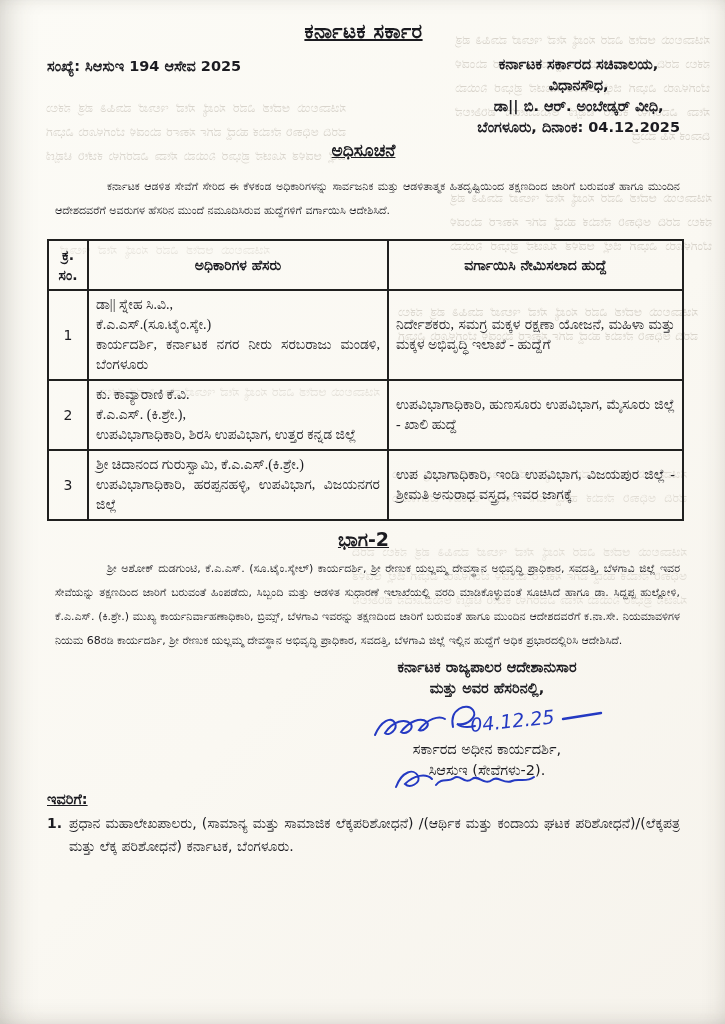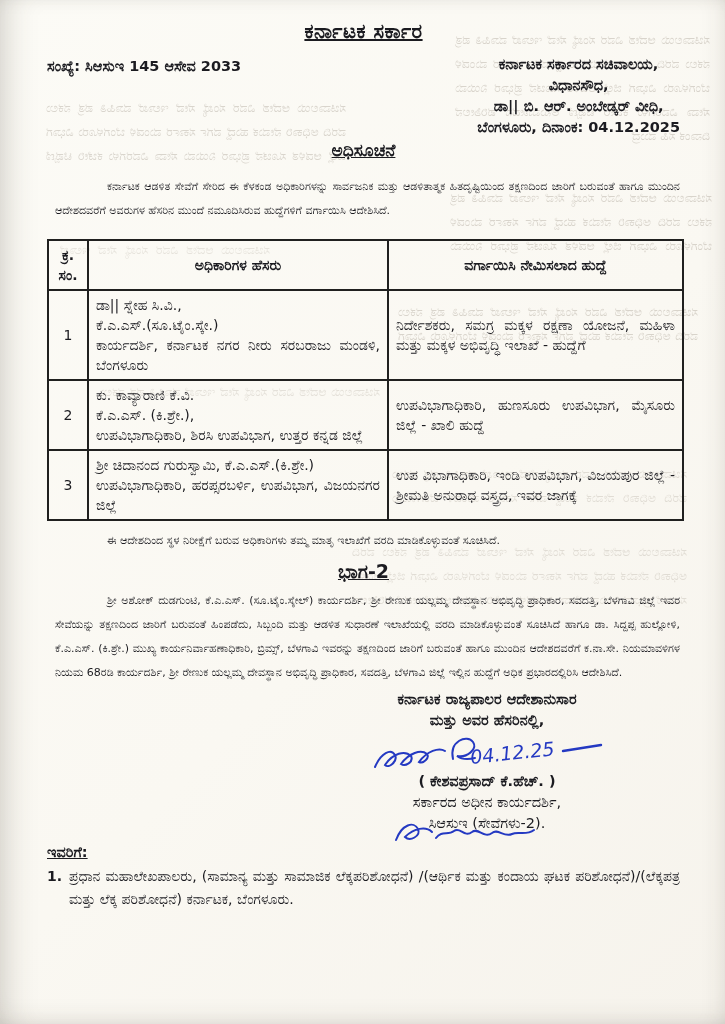--- a/index.html
+++ b/index.html
@@ -38,21 +38,21 @@
     table-layout:fixed;
   }
   table.order-table th,table.order-table td{
     border:2px solid #20201f;
     font-size:14px;line-height:20px;
     padding:4px 7px;vertical-align:middle;
     overflow:hidden;
   }
   table.order-table th{font-weight:bold;text-align:center;white-space:pre-line;}
   td.sl{text-align:center;font-size:14px;}
-  td.cell{text-align:justify;white-space:pre-line;}
+  td.cell{text-align:justify;white-space:pre-line;font-family:Liberation Serif, serif;}
   col.c1{width:40px;}col.c2{width:300px;}col.c3{width:295px;}
   .part-heading{
     text-align:center;font-size:19px;font-weight:bold;line-height:20px;
     text-decoration:underline;margin:8px 0 8px 0;
   }
   .sig-block{
     width:330px;margin:2px 28px 8px auto;text-align:center;
     font-size:14.5px;line-height:21px;position:relative;
   }
   .sig-line{font-weight:bold;}
@@ -88,21 +88,21 @@
   <div class="bleed" style="left:100px;top:380px;width:280px;height:26px;opacity:.2;">ಸಚಿವಾಲಯ ಆದೇಶ ವಿವರ ಸಂಖ್ಯೆ ಸೇವೆ ಇಲಾಖೆ ಮಾಹಿತಿ ಪತ್ರ ನಕಲು ವರದಿ ಅಧಿಕಾರಿ ನೇಮಕ ಹುದ್ದೆ ವರ್ಗ ಸರ್ಕಾರ ಮಂಡಳಿ ಬೆಂಗಳೂರು ವಿಭಾಗ ಜಿಲ್ಲೆ ಆಡಳಿತ ಸೂಚನೆ ಪ್ರಭಾರ ನಿಯಮ ಸೇವಾ ವಿವರಗಳು ಕಚೇರಿ ಟಿಪ್ಪಣಿ ಅನುಮೋದನೆ ಪರಿಶೀಲನೆ ದಿನಾಂಕ ಸಹಿ ಮುದ್ರೆ</div>
   <div class="bleed" style="left:392px;top:462px;width:295px;height:48px;opacity:.22;">ಸಚಿವಾಲಯ ಆದೇಶ ವಿವರ ಸಂಖ್ಯೆ ಸೇವೆ ಇಲಾಖೆ ಮಾಹಿತಿ ಪತ್ರ ನಕಲು ವರದಿ ಅಧಿಕಾರಿ ನೇಮಕ ಹುದ್ದೆ ವರ್ಗ ಸರ್ಕಾರ ಮಂಡಳಿ ಬೆಂಗಳೂರು ವಿಭಾಗ ಜಿಲ್ಲೆ ಆಡಳಿತ ಸೂಚನೆ ಪ್ರಭಾರ ನಿಯಮ ಸೇವಾ ವಿವರಗಳು ಕಚೇರಿ ಟಿಪ್ಪಣಿ ಅನುಮೋದನೆ ಪರಿಶೀಲನೆ ದಿನಾಂಕ ಸಹಿ ಮುದ್ರೆ</div>
   <div class="bleed" style="left:352px;top:540px;width:335px;height:72px;opacity:.22;">ಸಚಿವಾಲಯ ಆದೇಶ ವಿವರ ಸಂಖ್ಯೆ ಸೇವೆ ಇಲಾಖೆ ಮಾಹಿತಿ ಪತ್ರ ನಕಲು ವರದಿ ಅಧಿಕಾರಿ ನೇಮಕ ಹುದ್ದೆ ವರ್ಗ ಸರ್ಕಾರ ಮಂಡಳಿ ಬೆಂಗಳೂರು ವಿಭಾಗ ಜಿಲ್ಲೆ ಆಡಳಿತ ಸೂಚನೆ ಪ್ರಭಾರ ನಿಯಮ ಸೇವಾ ವಿವರಗಳು ಕಚೇರಿ ಟಿಪ್ಪಣಿ ಅನುಮೋದನೆ ಪರಿಶೀಲನೆ ದಿನಾಂಕ ಸಹಿ ಮುದ್ರೆ</div>
   <div class="bleed" style="left:60px;top:238px;width:210px;height:24px;opacity:.18;">ಸಚಿವಾಲಯ ಆದೇಶ ವಿವರ ಸಂಖ್ಯೆ ಸೇವೆ ಇಲಾಖೆ ಮಾಹಿತಿ ಪತ್ರ ನಕಲು ವರದಿ ಅಧಿಕಾರಿ ನೇಮಕ ಹುದ್ದೆ ವರ್ಗ ಸರ್ಕಾರ ಮಂಡಳಿ ಬೆಂಗಳೂರು ವಿಭಾಗ ಜಿಲ್ಲೆ ಆಡಳಿತ ಸೂಚನೆ ಪ್ರಭಾರ ನಿಯಮ ಸೇವಾ ವಿವರಗಳು ಕಚೇರಿ ಟಿಪ್ಪಣಿ ಅನುಮೋದನೆ ಪರಿಶೀಲನೆ ದಿನಾಂಕ ಸಹಿ ಮುದ್ರೆ</div>
 
   <div class="content">
 
     <h1 class="doc-title">ಕರ್ನಾಟಕ ಸರ್ಕಾರ</h1>
 
     <div class="ref-row">
-      <div class="ref-no">ಸಂಖ್ಯೆ: ಸಿಆಸುಇ 145 ಆಸೇವ 2033</div>
+      <div class="ref-no">ಸಂಖ್ಯೆ: ಸಿಆಸುಇ 194 ಆಸೇವ 2025</div>
       <div class="addr">ಕರ್ನಾಟಕ ಸರ್ಕಾರದ ಸಚಿವಾಲಯ,
 ವಿಧಾನಸೌಧ,
 ಡಾ|| ಬಿ. ಆರ್. ಅಂಬೇಡ್ಕರ್ ವೀಧಿ,
 ಬೆಂಗಳೂರು, ದಿನಾಂಕ: 04.12.2025</div>
     </div>
 
     <h2 class="section-heading">ಅಧಿಸೂಚನೆ</h2>
 
     <p class="para">ಕರ್ನಾಟಕ ಆಡಳಿತ ಸೇವೆಗೆ ಸೇರಿದ ಈ ಕೆಳಕಂಡ ಅಧಿಕಾರಿಗಳನ್ನು ಸಾರ್ವಜನಿಕ ಮತ್ತು ಆಡಳಿತಾತ್ಮಕ ಹಿತದೃಷ್ಟಿಯಿಂದ ತಕ್ಷಣದಿಂದ ಜಾರಿಗೆ ಬರುವಂತೆ ಹಾಗೂ ಮುಂದಿನ ಆದೇಶದವರೆಗೆ ಅವರುಗಳ ಹೆಸರಿನ ಮುಂದೆ ನಮೂದಿಸಿರುವ ಹುದ್ದೆಗಳಿಗೆ ವರ್ಗಾಯಿಸಿ ಆದೇಶಿಸಿದೆ.</p>
 
@@ -131,46 +131,44 @@
         <tr>
           <td class="sl">2</td>
           <td class="cell">ಕು. ಕಾವ್ಯಾರಾಣಿ ಕೆ.ವಿ.
 ಕೆ.ಎ.ಎಸ್. (ಕಿ.ಶ್ರೇ.),
 ಉಪವಿಭಾಗಾಧಿಕಾರಿ, ಶಿರಸಿ ಉಪವಿಭಾಗ, ಉತ್ತರ ಕನ್ನಡ ಜಿಲ್ಲೆ</td>
           <td class="cell">ಉಪವಿಭಾಗಾಧಿಕಾರಿ, ಹುಣಸೂರು ಉಪವಿಭಾಗ, ಮೈಸೂರು ಜಿಲ್ಲೆ - ಖಾಲಿ ಹುದ್ದೆ</td>
         </tr>
         <tr>
           <td class="sl">3</td>
           <td class="cell">ಶ್ರೀ ಚಿದಾನಂದ ಗುರುಸ್ವಾಮಿ, ಕೆ.ಎ.ಎಸ್.(ಕಿ.ಶ್ರೇ.)
-ಉಪವಿಭಾಗಾಧಿಕಾರಿ, ಹರಪ್ಸರಬರ್ಳಿ, ಉಪವಿಭಾಗ, ವಿಜಯನಗರ ಜಿಲ್ಲೆ</td>
+ಉಪವಿಭಾಗಾಧಿಕಾರಿ, ಹರಪ್ಪನಹಳ್ಳಿ, ಉಪವಿಭಾಗ, ವಿಜಯನಗರ ಜಿಲ್ಲೆ</td>
           <td class="cell">ಉಪ ವಿಭಾಗಾಧಿಕಾರಿ, ಇಂಡಿ ಉಪವಿಭಾಗ, ವಿಜಯಪುರ ಜಿಲ್ಲೆ - ಶ್ರೀಮತಿ ಅನುರಾಧ ವಸ್ತ್ರದ, ಇವರ ಜಾಗಕ್ಕೆ</td>
         </tr>
       </tbody>
     </table>
 
-    <p class="para">ಈ ಆದೇಶದಿಂದ ಸ್ಥಳ ನಿರೀಕ್ಷೆಗೆ ಬರುವ ಅಧಿಕಾರಿಗಳು ತಮ್ಮ ಮಾತೃ ಇಲಾಖೆಗೆ ವರದಿ ಮಾಡಿಕೊಳ್ಳುವಂತೆ ಸೂಚಿಸಿದೆ.</p>
 
     <h3 class="part-heading">ಭಾಗ-2</h3>
 
     <p class="para">ಶ್ರೀ ಅಶೋಕ್ ದುಡಗುಂಟಿ, ಕೆ.ಎ.ಎಸ್. (ಸೂ.ಟೈಂ.ಸ್ಕೇಲ್) ಕಾರ್ಯದರ್ಶಿ, ಶ್ರೀ ರೇಣುಕ ಯಲ್ಲಮ್ಮ ದೇವಸ್ಥಾನ ಅಭಿವೃದ್ಧಿ ಪ್ರಾಧಿಕಾರ, ಸವದತ್ತಿ, ಬೆಳಗಾವಿ ಜಿಲ್ಲೆ ಇವರ ಸೇವೆಯನ್ನು ತಕ್ಷಣದಿಂದ ಜಾರಿಗೆ ಬರುವಂತೆ ಹಿಂಪಡೆದು, ಸಿಬ್ಬಂದಿ ಮತ್ತು ಆಡಳಿತ ಸುಧಾರಣೆ ಇಲಾಖೆಯಲ್ಲಿ ವರದಿ ಮಾಡಿಕೊಳ್ಳುವಂತೆ ಸೂಚಿಸಿದೆ ಹಾಗೂ ಡಾ. ಸಿದ್ದಪ್ಪ ಹುಲ್ಲೋಳಿ, ಕೆ.ಎ.ಎಸ್. (ಕಿ.ಶ್ರೇ.) ಮುಖ್ಯ ಕಾರ್ಯನಿರ್ವಾಹಣಾಧಿಕಾರಿ, ಬ್ರಿಮ್ಸ್, ಬೆಳಗಾವಿ ಇವರನ್ನು ತಕ್ಷಣದಿಂದ ಜಾರಿಗೆ ಬರುವಂತೆ ಹಾಗೂ ಮುಂದಿನ ಆದೇಶದವರೆಗೆ ಕ.ನಾ.ಸೇ. ನಿಯಮಾವಳಿಗಳ ನಿಯಮ 68ರಡಿ ಕಾರ್ಯದರ್ಶಿ, ಶ್ರೀ ರೇಣುಕ ಯಲ್ಲಮ್ಮ ದೇವಸ್ಥಾನ ಅಭಿವೃದ್ಧಿ ಪ್ರಾಧಿಕಾರ, ಸವದತ್ತಿ, ಬೆಳಗಾವಿ ಜಿಲ್ಲೆ ಇಲ್ಲಿನ ಹುದ್ದೆಗೆ ಅಧಿಕ ಪ್ರಭಾರದಲ್ಲಿರಿಸಿ ಆದೇಶಿಸಿದೆ.</p>
 
     <div class="sig-block">
       <div class="sig-line">ಕರ್ನಾಟಕ ರಾಜ್ಯಪಾಲರ ಆದೇಶಾನುಸಾರ</div>
       <div class="sig-line">ಮತ್ತು ಅವರ ಹೆಸರಿನಲ್ಲಿ,</div>
 
       <svg class="sig-svg" width="240" height="50" viewBox="0 0 240 50">
         <g fill="none" stroke="#2439c2" stroke-width="2" stroke-linecap="round">
           <path d="M8 38 C14 24 24 19 28 26 C31 32 22 40 18 36 C26 24 38 21 44 27 C47 33 38 38 34 35 C42 24 54 20 60 25 C63 29 56 35 52 33 C60 22 72 18 78 22"></path>
           <path d="M86 30 C82 12 100 5 106 13 C111 20 100 29 90 27 C94 30 100 31 108 29"></path>
           <path d="M196 22 L234 16" stroke-width="2.4"></path>
         </g>
         <text x="104" y="35" transform="rotate(-6 104 35)" font-size="19" font-style="italic" fill="#2439c2">04.12.25</text>
       </svg>
 
-      <div class="sig-name">( ಕೇಶವಪ್ರಸಾದ್ ಕೆ.ಹೆಚ್. )</div>
       <div>ಸರ್ಕಾರದ ಅಧೀನ ಕಾರ್ಯದರ್ಶಿ,</div>
       <div>ಸಿಆಸುಇ (ಸೇವೆಗಳು-2).</div>
     </div>
 
     <div class="footer-area">
       <svg class="scribble2" width="150" height="32" viewBox="0 0 150 32">
         <g fill="none" stroke="#2439c2" stroke-width="2" stroke-linecap="round">
           <path d="M6 24 C12 8 24 5 28 13 C31 20 20 26 15 21 C24 12 36 10 42 16"></path>
           <path d="M46 22 C52 14 58 20 64 15 C70 10 74 22 82 16 C88 11 94 23 102 17 C108 12 114 22 122 18 C128 15 136 20 144 14"></path>
         </g>

